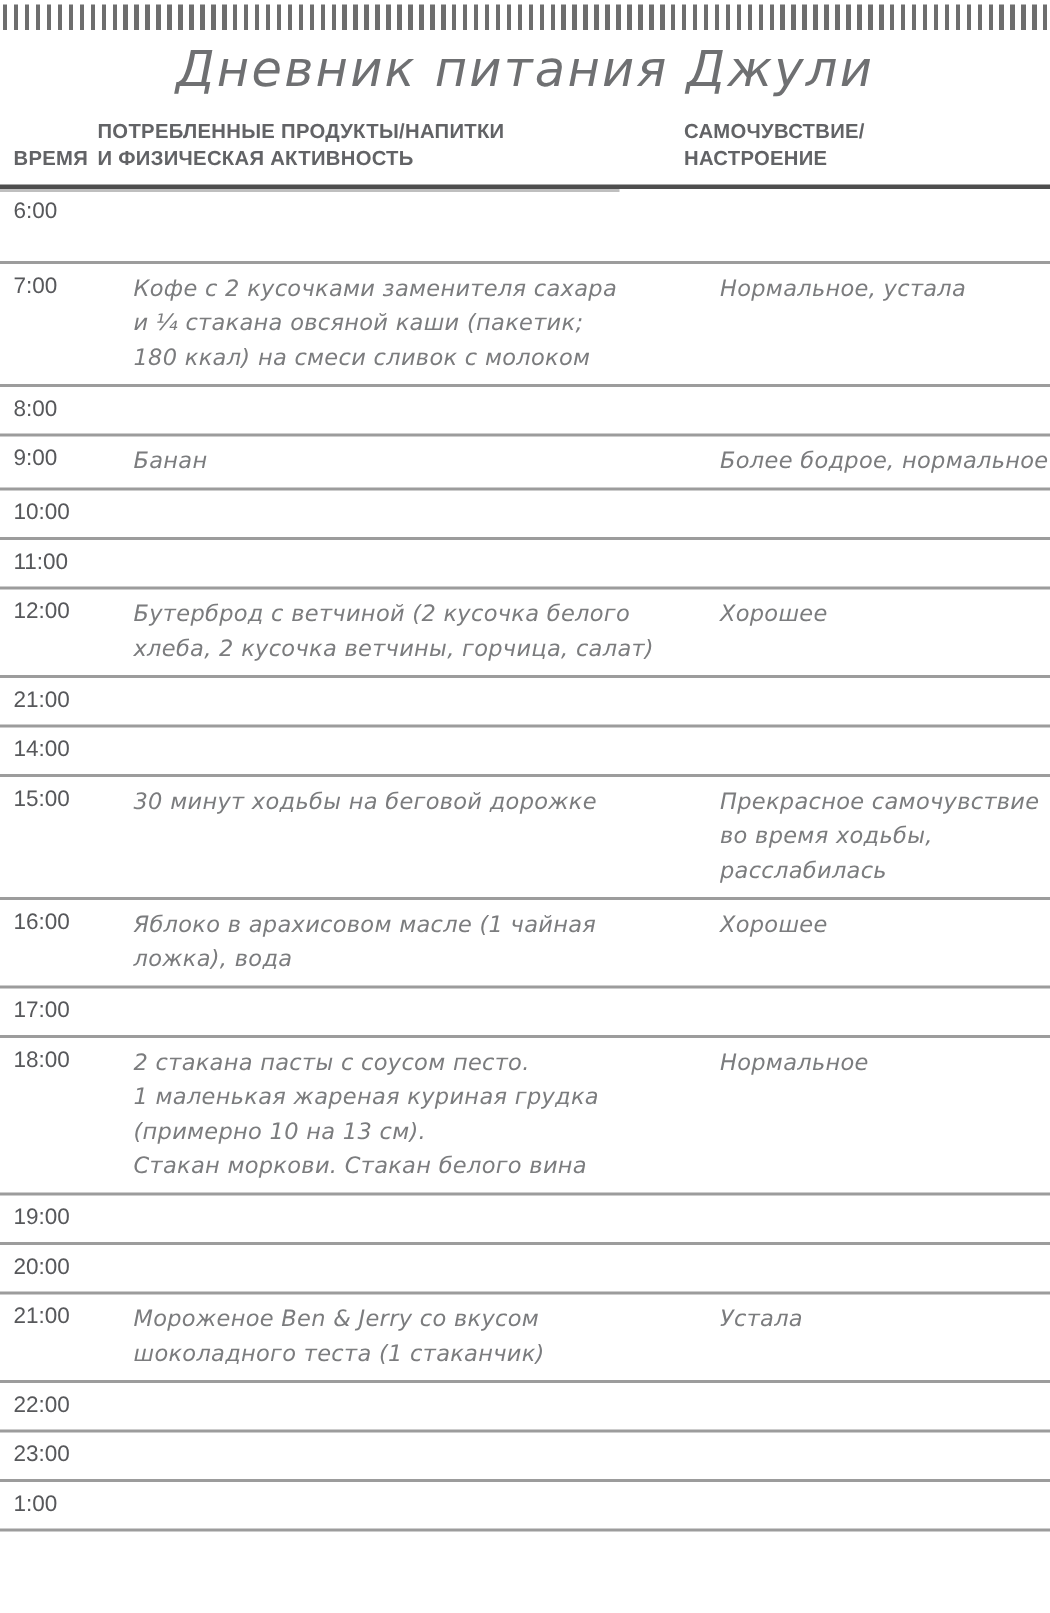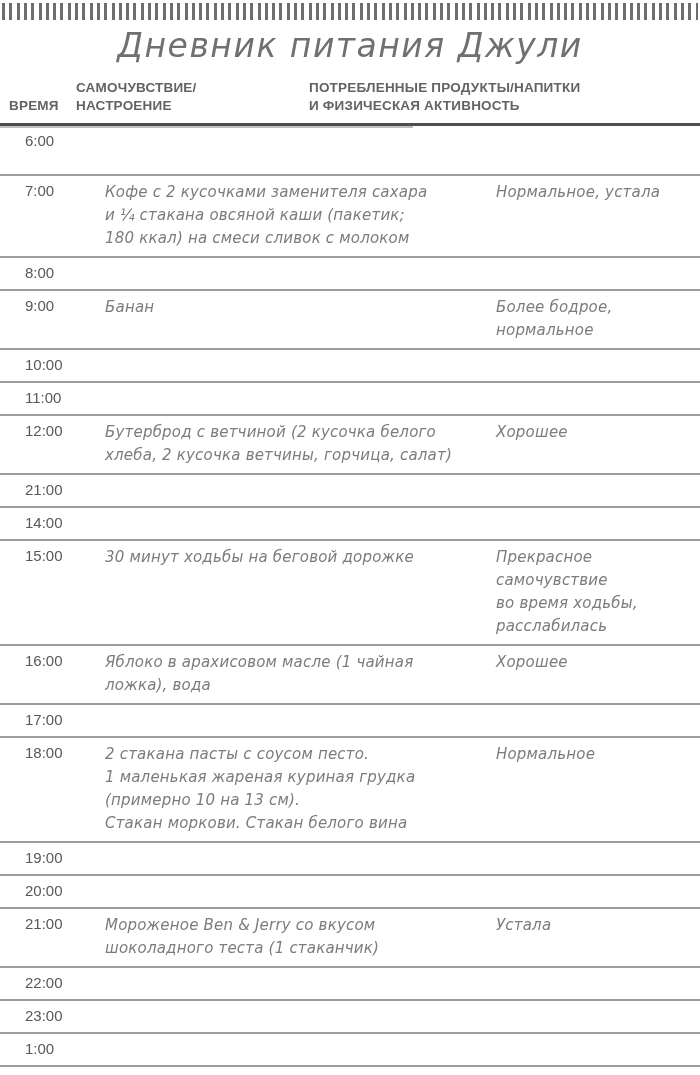--- a/index.html
+++ b/index.html
@@ -47,21 +47,21 @@
     padding-bottom: 9px;
   }
   .table-header .hdr {
     font-weight: bold;
     font-size: 13.5px;
     line-height: 17.5px;
     letter-spacing: 0.2px;
     color: var(--header-text);
     white-space: pre-line;
   }
-  .col-time { width: 76px; padding-left: 9px; box-sizing: border-box; }
+  .col-time { width: 65px; padding-left: 9px; box-sizing: border-box; }
   .col-food { width: 391px; }
   .col-mood { flex: 1; }
 
   
   .header-rule {
     height: 3px;
     background: var(--header-rule);
     position: relative;
   }
   .header-rule::after {
@@ -72,21 +72,21 @@
     width: 59%;
     height: 2px;
     background: #bfbfbf;
   }
 
   
   .diary-row {
     display: flex;
     box-sizing: border-box;
     min-height: 31px;
-    padding: 5px 0 6px 16px;
+    padding: 5px 0 6px 0;
     border-bottom: 2px solid var(--separator);
   }
   .diary-row:first-child { min-height: 50px; }
 
   .cell-time {
     width: 89px;
     padding-left: 9px;
     box-sizing: border-box;
     font-size: 15px;
     line-height: 20px;
@@ -106,24 +106,24 @@
 </style>
 </head>
 <body>
 
 <div class="tally-strip"></div>
 
 <div class="page-title">Дневник питания Джули</div>
 
 <div class="table-header">
   <div class="hdr col-time">ВРЕМЯ</div>
+  <div class="hdr col-food">ПОТРЕБЛЕННЫЕ ПРОДУКТЫ/НАПИТКИ
+И ФИЗИЧЕСКАЯ АКТИВНОСТЬ</div>
   <div class="hdr col-mood">САМОЧУВСТВИЕ/
 НАСТРОЕНИЕ</div>
-  <div class="hdr col-food">ПОТРЕБЛЕННЫЕ ПРОДУКТЫ/НАПИТКИ
-И ФИЗИЧЕСКАЯ АКТИВНОСТЬ</div>
 </div>
 
 <div class="header-rule"></div>
 
 <div id="diary-table">
   <div class="diary-row">
     <div class="cell-time">6:00</div>
     <div class="cell-food handwriting"></div>
     <div class="cell-mood handwriting"></div>
   </div>

